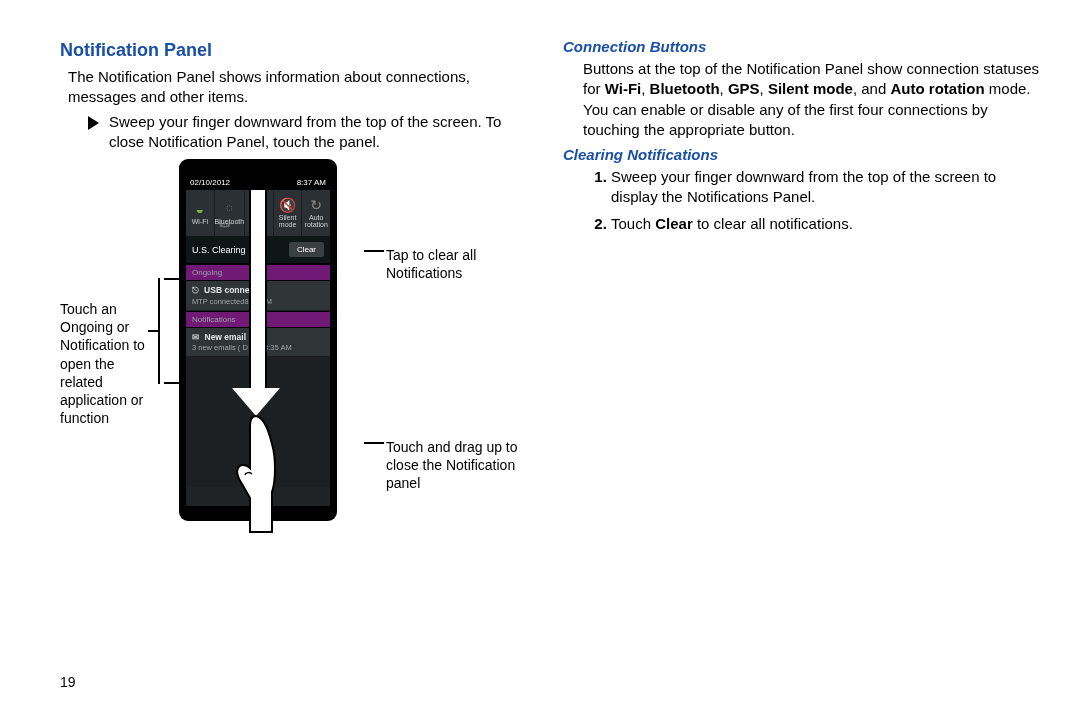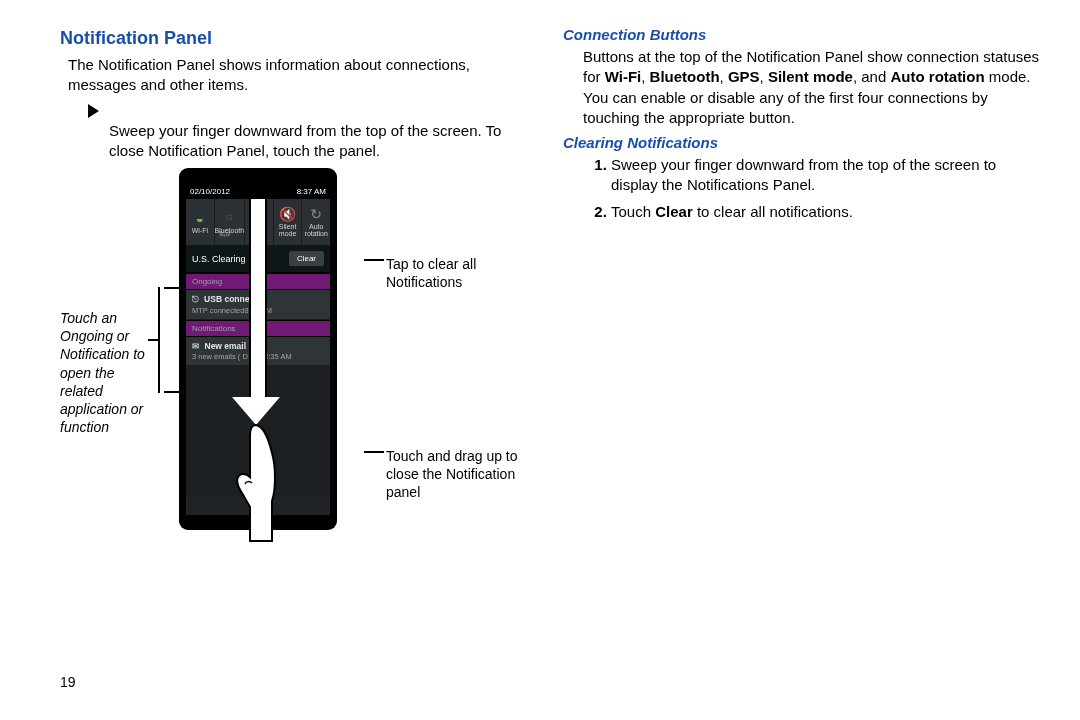--- a/index.html
+++ b/index.html
@@ -8,21 +8,21 @@
     width: 1080px;
     height: 720px;
     font-family: Arial, Helvetica, sans-serif;
     font-size: 15px;
     color: #000;
     background: #fff;
     position: relative;
   }
   .page {
     display: flex;
-    padding: 20px 40px 0 40px;
+    padding: 32px 40px 0 40px;
     gap: 46px;
   }
   .col {
     flex: 1;
     min-width: 0;
   }
   h1.main-heading {
     color: #1a4fa8;
     font-size: 18px;
     font-weight: bold;
@@ -46,31 +46,30 @@
   }
   .tri-icon {
     flex: 0 0 auto;
     width: 0; height: 0;
     border-left: 11px solid #000;
     border-top: 7px solid transparent;
     border-bottom: 7px solid transparent;
     margin-top: 4px;
     margin-right: 10px;
   }
-  .bullet-text { flex: 1; line-height: 1.35; margin-top: 21px; }
+  .bullet-text { flex: 1; line-height: 1.35; }
   .diagram-area {
     position: relative;
     margin: 8px 0 0 20px;
     height: 390px;
   }
   .callout-left, .callout-right {
     position: absolute;
     font-size: 14px;
     line-height: 1.3;
-    font-style: italic;
   }
   .callout-left { left: 0; top: 140px; width: 100px; text-align: left; }
   .callout-right-1 { position:absolute; left: 326px; top: 86px; width: 150px; font-size: 14px; line-height:1.3; }
   .callout-right-2 { position:absolute; left: 326px; top: 278px; width: 150px; font-size: 14px; line-height:1.3; }
   
   .phone {
     position: absolute;
     left: 120px;
     top: 0;
     width: 156px;

